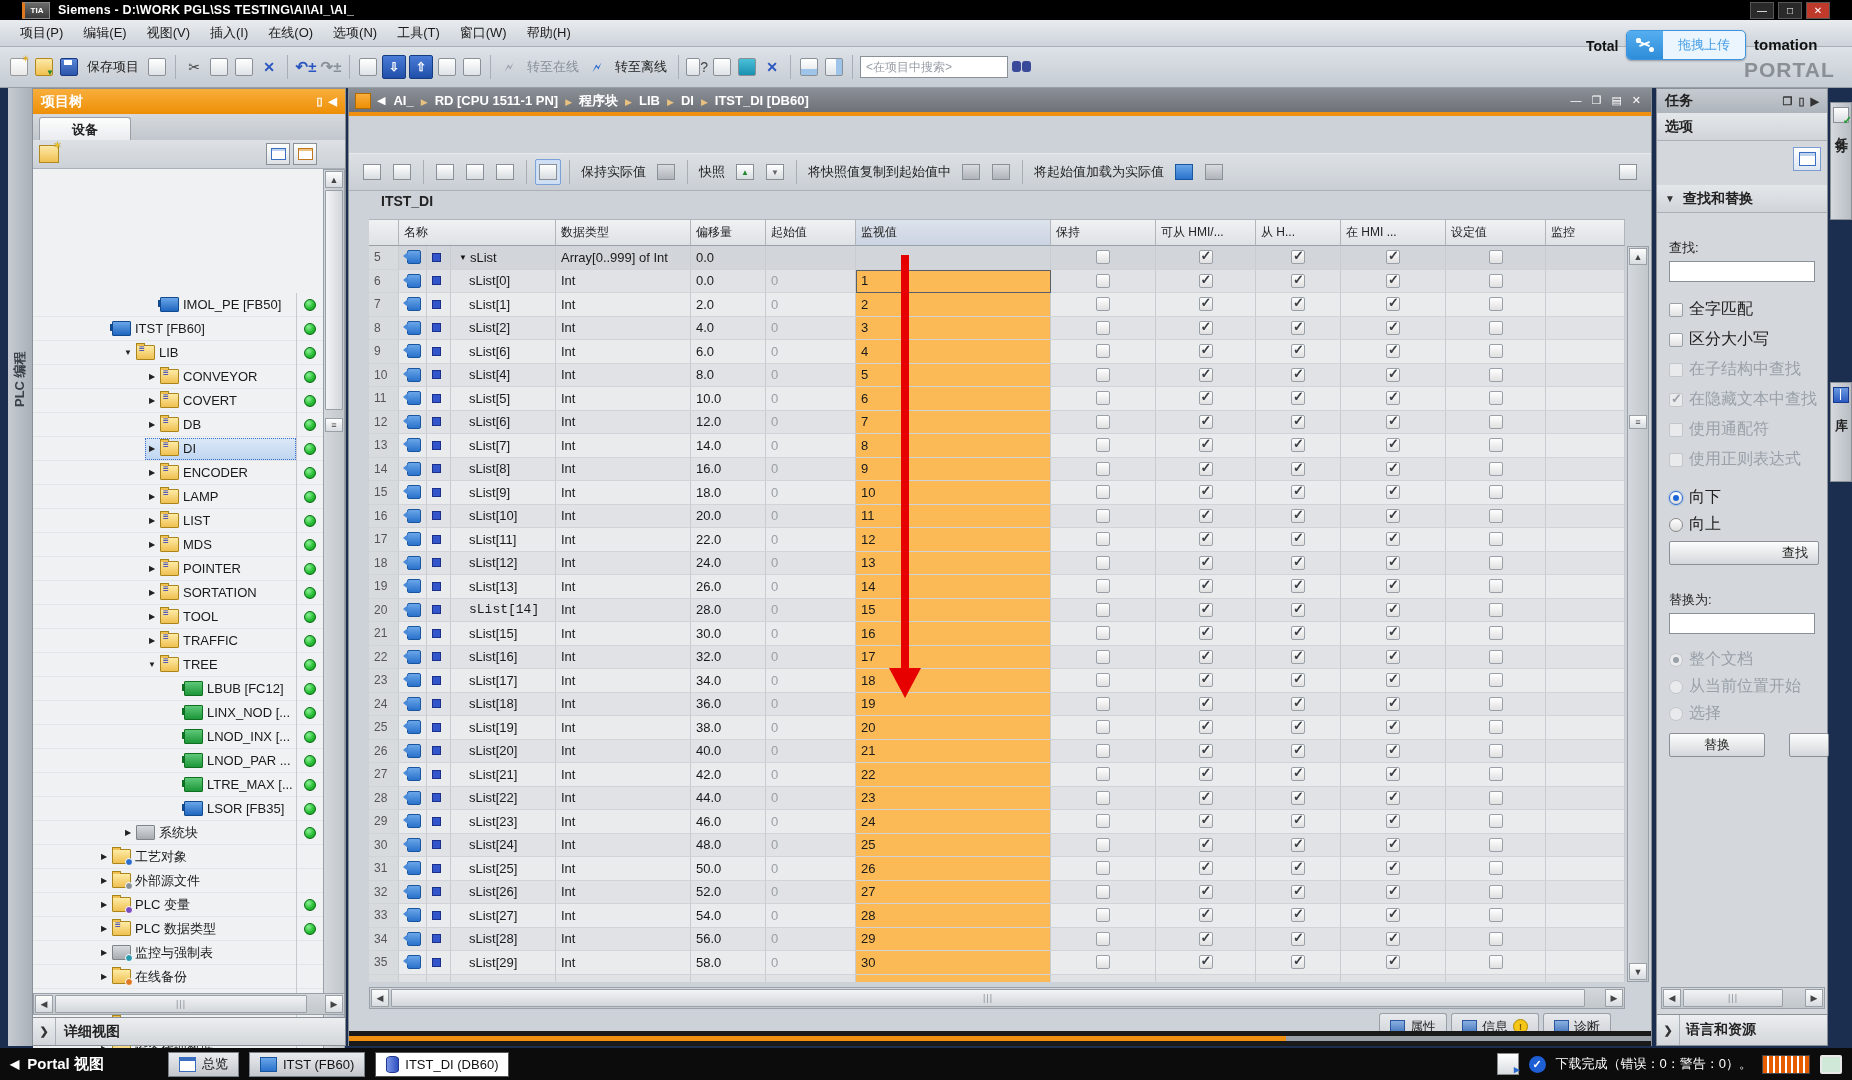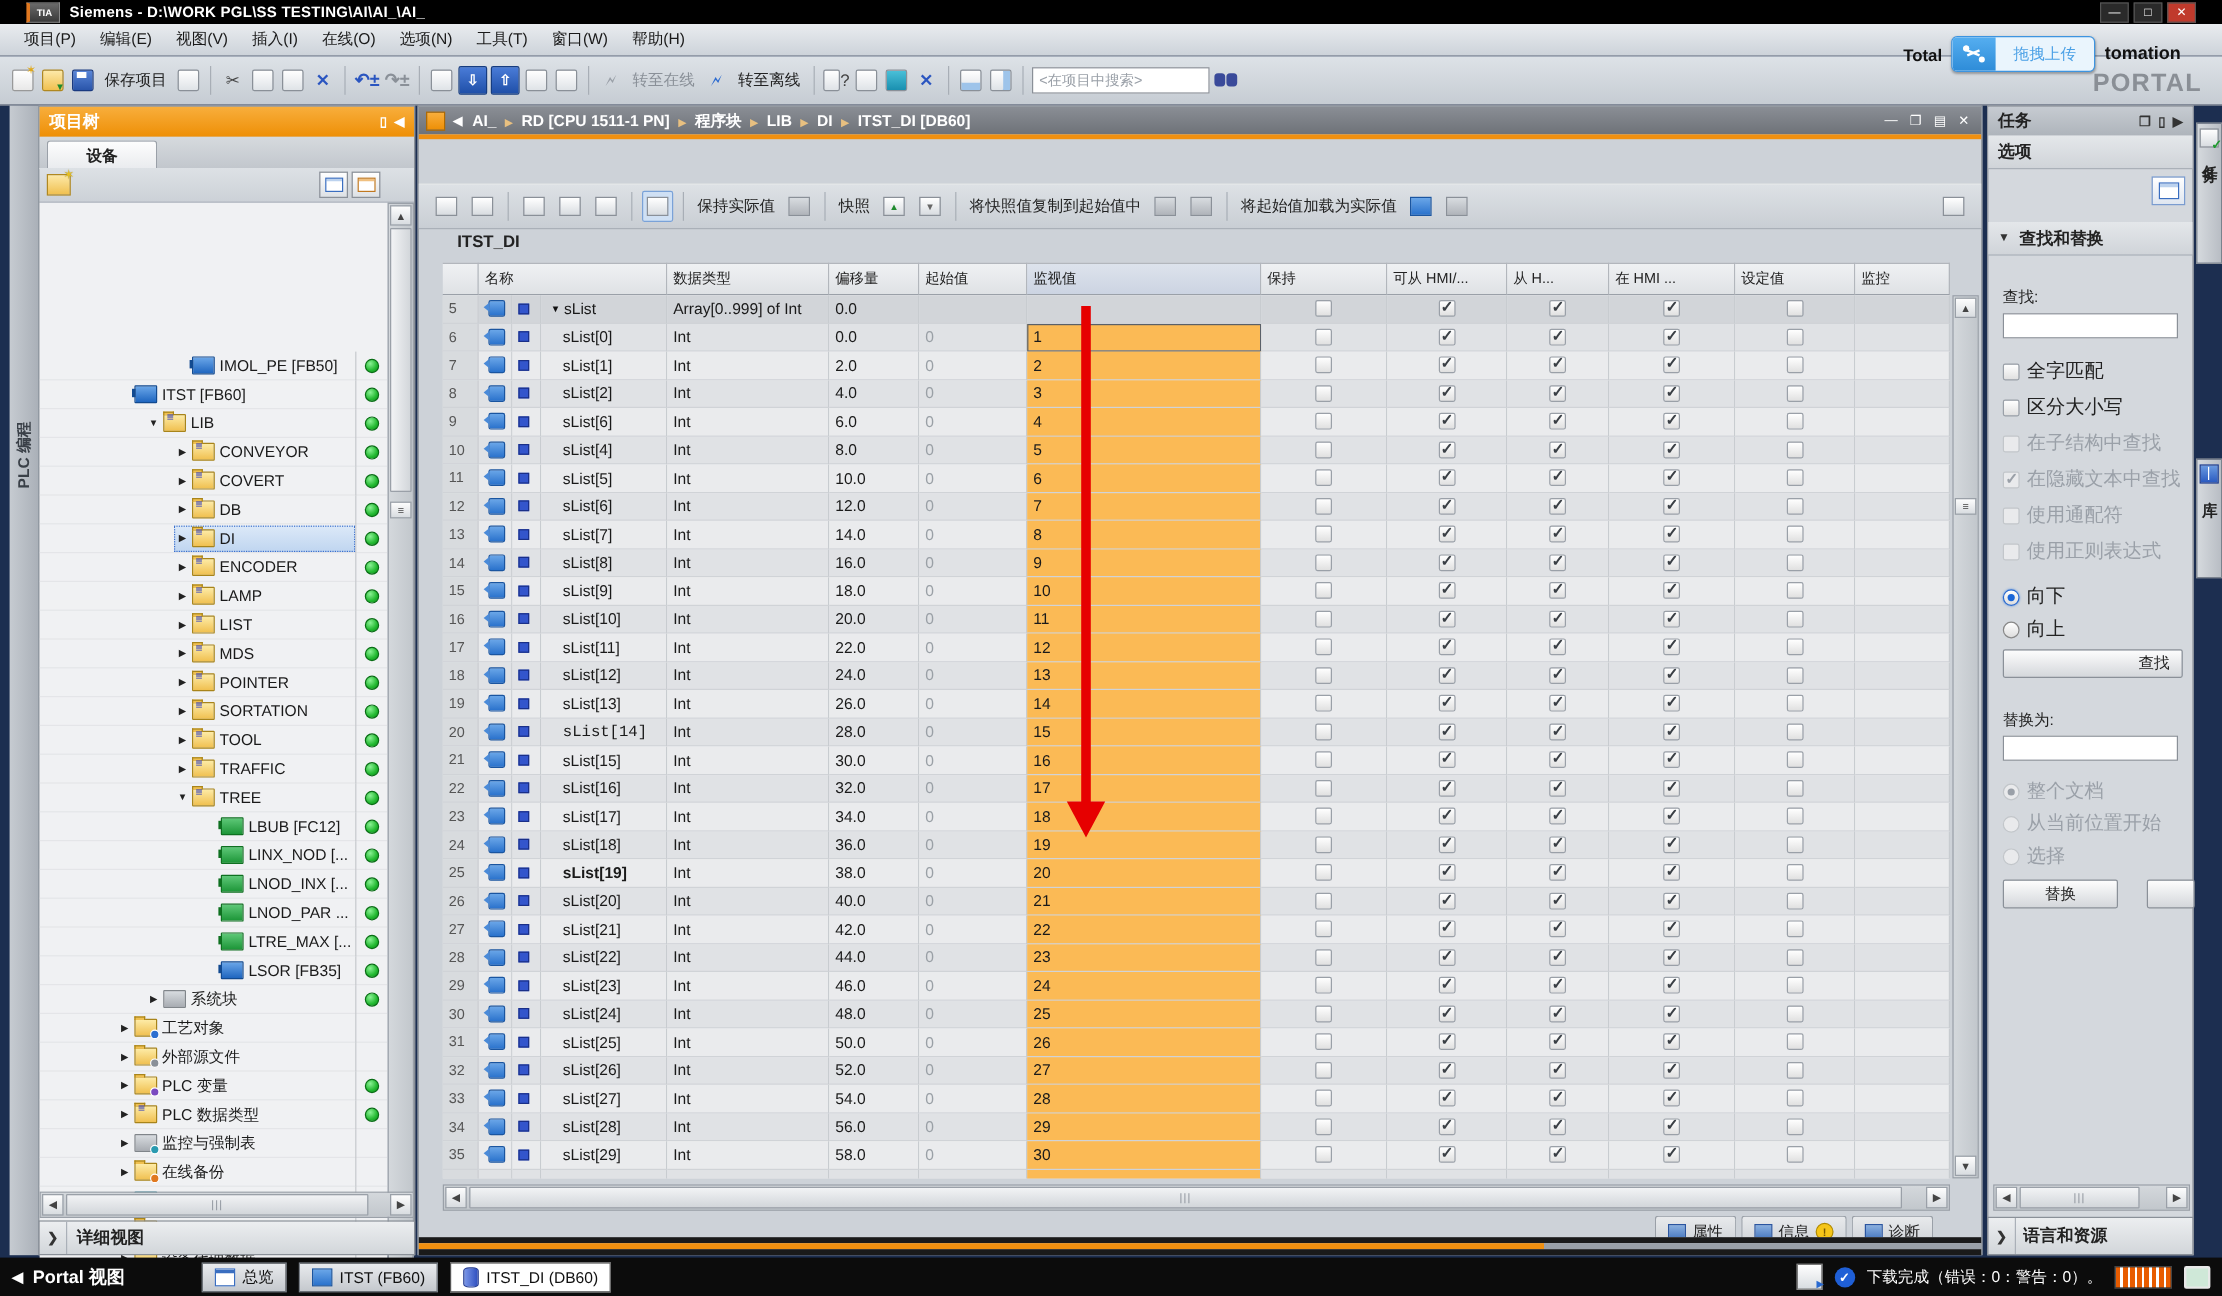--- a/index.html
+++ b/index.html
@@ -1420,21 +1420,21 @@
         <div class="c " style="width: 79px; flex: 0 0 auto;"></div>
       </div>
       <div class="trow even">
         <div class="c num" style="width: 30px; flex: 0 0 auto;">25</div>
         <div class="c " style="width: 28px; flex: 0 0 auto;">
           <span class="tagico"></span>
         </div>
         <div class="c " style="width: 24px; flex: 0 0 auto;">
           <span class="bsq"></span>
         </div>
-        <div class="c " style="width: 105px; flex: 0 0 auto; padding-left: 18px; font-weight: bold;">
+        <div class="c " style="width: 105px; flex: 0 0 auto; padding-left: 18px;">
           <span>sList[19]</span>
         </div>
         <div class="c " style="width: 135px; flex: 0 0 auto;">Int</div>
         <div class="c " style="width: 75px; flex: 0 0 auto;">38.0</div>
         <div class="c graytxt" style="width: 90px; flex: 0 0 auto;">0</div>
         <div class="c orange" style="width: 195px; flex: 0 0 auto;">20</div>
         <div class="c ccb" style="width: 105px; flex: 0 0 auto;">
           <span class="cbx"></span>
         </div>
         <div class="c ccb" style="width: 100px; flex: 0 0 auto;">

